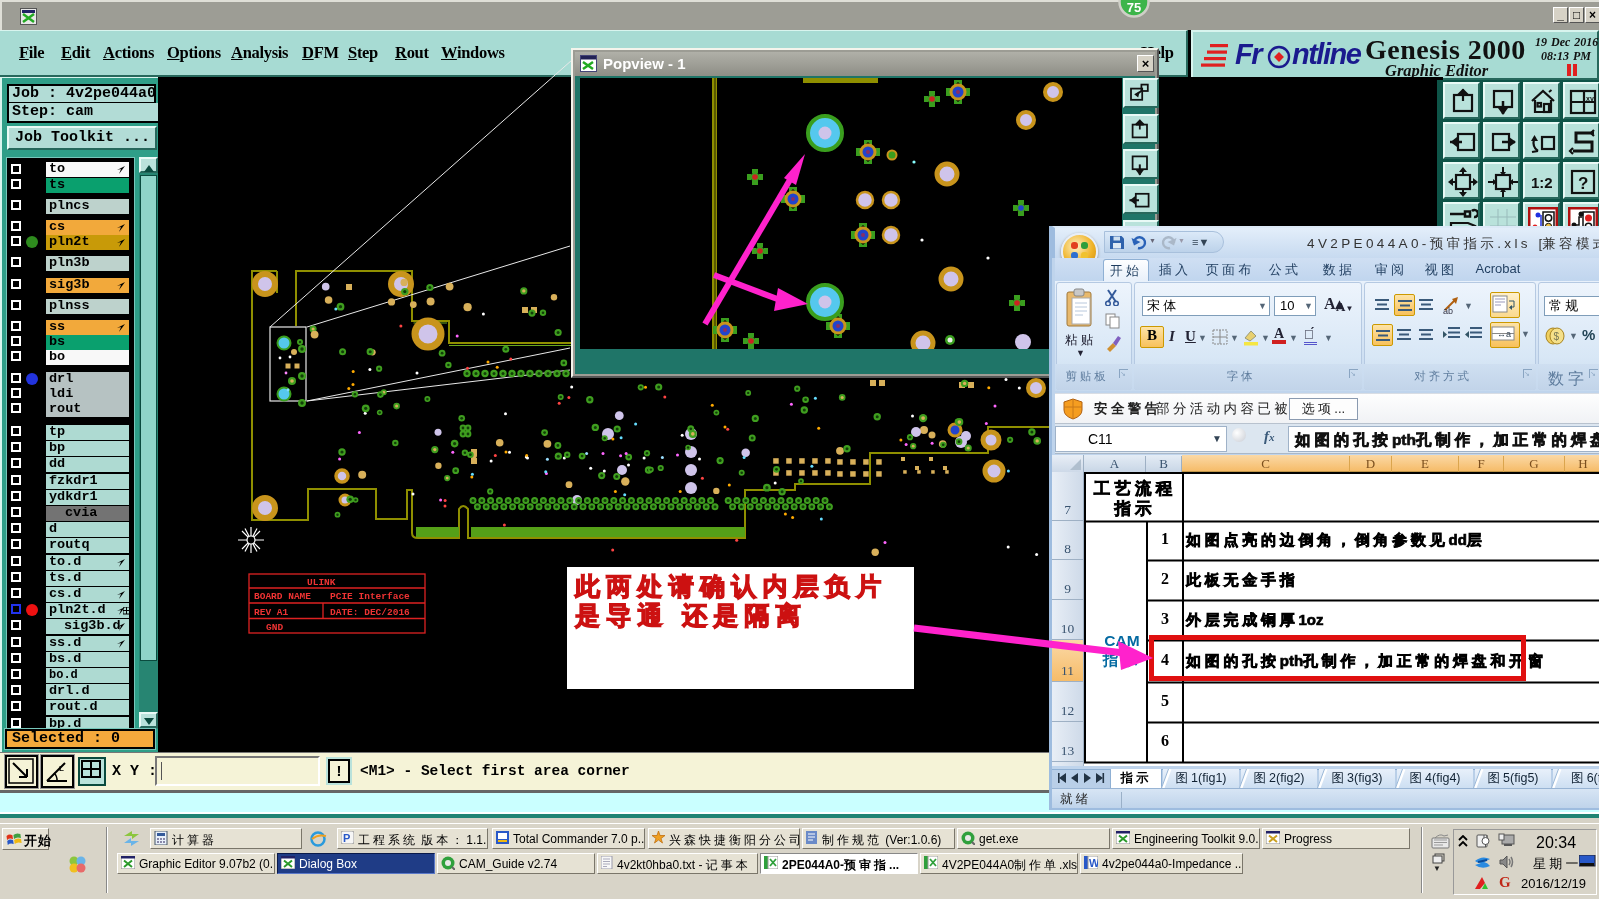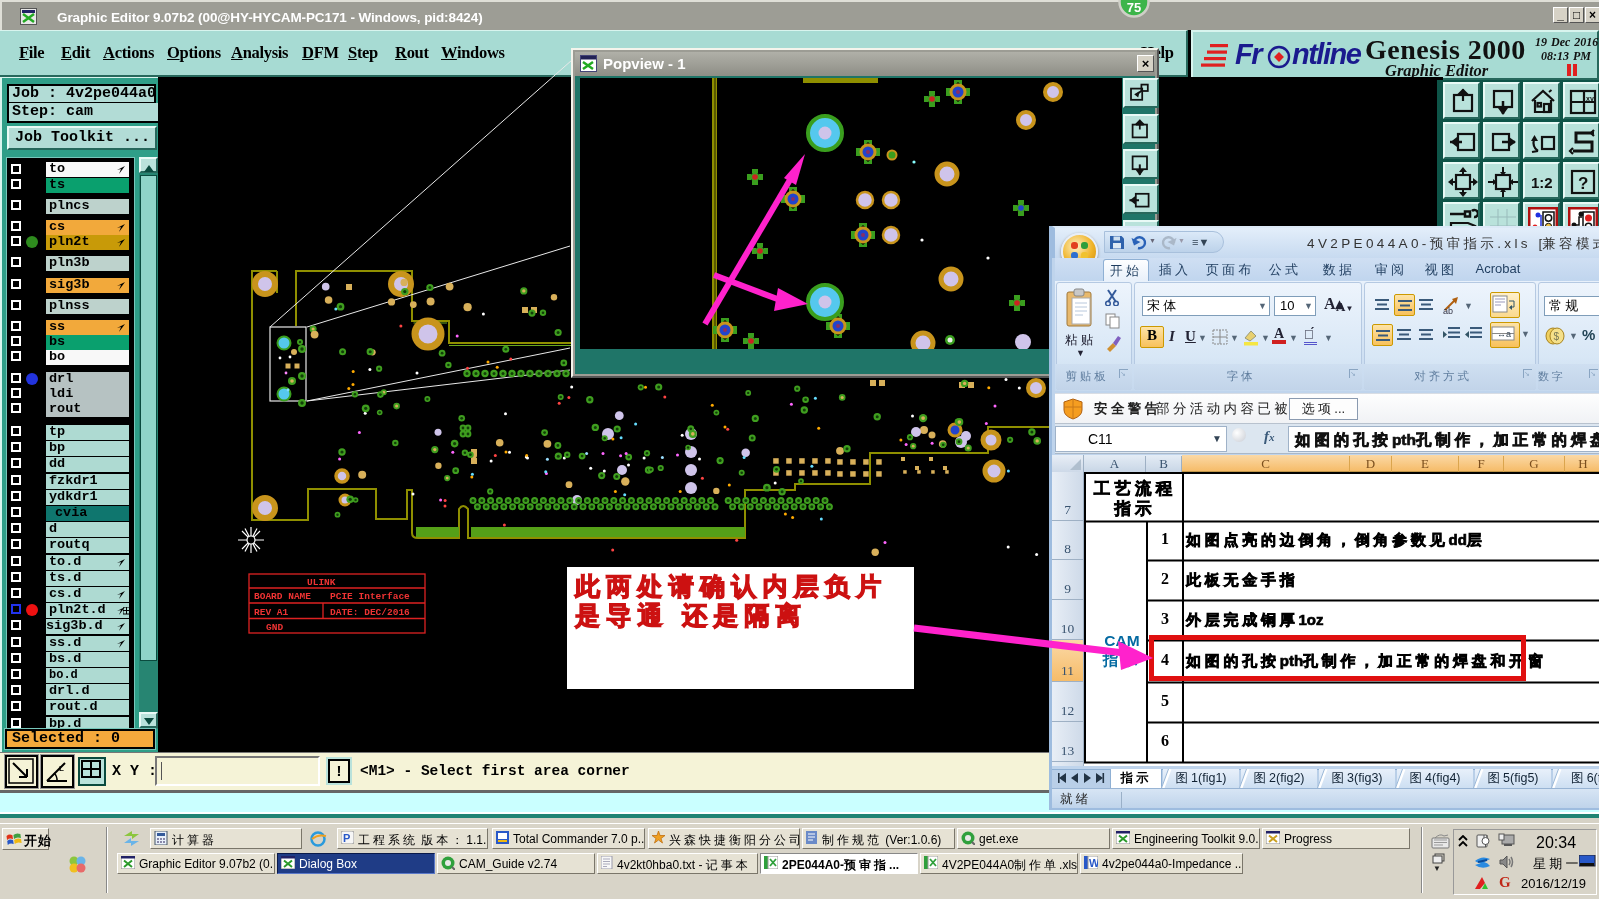--- a/index.html
+++ b/index.html
@@ -10,21 +10,20 @@
 .tealbtn{background:#b9e2db;border-top:2px solid #e9faf6;border-left:2px solid #e9faf6;
  border-bottom:2px solid #27685c;border-right:2px solid #27685c}
 .tb{background:#e6e2d4;border:1px solid;border-color:#fff #7a766a #7a766a #fff;
  font-size:12px;color:#000;white-space:nowrap;overflow:hidden;padding:2px 3px 0 3px;height:21px}
 </style></head><body>
 <div class="ab" style="left:0;top:0;width:1599px;height:30px;background:#9d9d95;border-top:2px solid #dfdfd7;border-left:2px solid #dfdfd7">
 <div class="ab" style="left:18px;top:6px;width:17px;height:17px;background:#e8e8e8;border:1px solid #555"><svg width="15" height="15">
         <rect x="1" y="1" width="13" height="3" fill="#226"></rect>
         <path d="M2 13 L13 5 M2 5 L13 13" stroke="#2a2" stroke-width="2.5"></path>
       </svg></div>
-<div class="ab" style="left:55px;top:8px;font-size:13.5px;font-weight:bold;color:#fff;letter-spacing:-0.1px">Graphic Editor 9.07b2 (00@HY-HYCAM-PC171 - Windows, pid:8424)</div>
 <div class="ab" style="left:1551px;top:5px;width:15px;height:16px;background:#d6d2c6;border:1px solid;border-color:#fff #555 #555 #fff;text-align:center;font-size:12px;font-weight:bold;line-height:14px;color:#000">_</div>
 <div class="ab" style="left:1567px;top:5px;width:15px;height:16px;background:#d6d2c6;border:1px solid;border-color:#fff #555 #555 #fff;text-align:center;font-size:12px;font-weight:bold;line-height:14px;color:#000">□</div>
 <div class="ab" style="left:1583px;top:5px;width:15px;height:16px;background:#d6d2c6;border:1px solid;border-color:#fff #555 #555 #fff;text-align:center;font-size:12px;font-weight:bold;line-height:14px;color:#000">×</div>
 </div>
 <div class="ab" style="left:0;top:30px;width:1188px;height:47px;background:#a7dbd3;border-bottom:2px solid #27685c;border-right:2px solid #27685c;border-top:1px solid #d8f4ee">
 <div class="ab serif" style="left:19px;top:12px;font-size:16.5px;font-weight:bold;color:#000;letter-spacing:-0.3px"><span style="text-decoration:underline">F</span>ile</div>
 <div class="ab serif" style="left:61px;top:12px;font-size:16.5px;font-weight:bold;color:#000;letter-spacing:-0.3px"><span style="text-decoration:underline">E</span>dit</div>
 <div class="ab serif" style="left:103px;top:12px;font-size:16.5px;font-weight:bold;color:#000;letter-spacing:-0.3px"><span style="text-decoration:underline">A</span>ctions</div>
 <div class="ab serif" style="left:167px;top:12px;font-size:16.5px;font-weight:bold;color:#000;letter-spacing:-0.3px"><span style="text-decoration:underline">O</span>ptions</div>
 <div class="ab serif" style="left:231px;top:12px;font-size:16.5px;font-weight:bold;color:#000;letter-spacing:-0.3px"><span style="text-decoration:underline">A</span>nalysis</div>
@@ -111,21 +110,21 @@
 <div class="ab mono" style="left:44px;top:347px;width:83px;height:15px;background:#aedad2;font-size:13.5px;line-height:14px;padding-left:3px;overflow:hidden">tp</div>
 <div class="ab" style="left:9px;top:364px;width:10px;height:10px;background:#000;border:2px solid #fff;outline:1px solid #000"></div>
 <div class="ab mono" style="left:44px;top:363px;width:83px;height:15px;background:#aedad2;font-size:13.5px;line-height:14px;padding-left:3px;overflow:hidden">bp</div>
 <div class="ab" style="left:9px;top:380px;width:10px;height:10px;background:#000;border:2px solid #fff;outline:1px solid #000"></div>
 <div class="ab mono" style="left:44px;top:379px;width:83px;height:15px;background:#aedad2;font-size:13.5px;line-height:14px;padding-left:3px;overflow:hidden">dd</div>
 <div class="ab" style="left:9px;top:397px;width:10px;height:10px;background:#000;border:2px solid #fff;outline:1px solid #000"></div>
 <div class="ab mono" style="left:44px;top:396px;width:83px;height:15px;background:#aedad2;font-size:13.5px;line-height:14px;padding-left:3px;overflow:hidden">fzkdr1</div>
 <div class="ab" style="left:9px;top:413px;width:10px;height:10px;background:#000;border:2px solid #fff;outline:1px solid #000"></div>
 <div class="ab mono" style="left:44px;top:412px;width:83px;height:15px;background:#aedad2;font-size:13.5px;line-height:14px;padding-left:3px;overflow:hidden">ydkdr1</div>
 <div class="ab" style="left:9px;top:429px;width:10px;height:10px;background:#000;border:2px solid #fff;outline:1px solid #000"></div>
-<div class="ab mono" style="left:44px;top:428px;width:83px;height:15px;background:#0f766e;font-size:13.5px;line-height:14px;padding-left:9px;overflow:hidden">cvia</div>
+<div class="ab mono" style="left:44px;top:428px;width:83px;height:15px;background:#737373;font-size:13.5px;line-height:14px;padding-left:19px;overflow:hidden">cvia</div>
 <div class="ab" style="left:9px;top:445px;width:10px;height:10px;background:#000;border:2px solid #fff;outline:1px solid #000"></div>
 <div class="ab mono" style="left:44px;top:444px;width:83px;height:15px;background:#aedad2;font-size:13.5px;line-height:14px;padding-left:3px;overflow:hidden">d</div>
 <div class="ab" style="left:9px;top:461px;width:10px;height:10px;background:#000;border:2px solid #fff;outline:1px solid #000"></div>
 <div class="ab mono" style="left:44px;top:460px;width:83px;height:15px;background:#aedad2;font-size:13.5px;line-height:14px;padding-left:3px;overflow:hidden">routq</div>
 <div class="ab" style="left:9px;top:478px;width:10px;height:10px;background:#000;border:2px solid #fff;outline:1px solid #000"></div>
 <div class="ab mono" style="left:44px;top:477px;width:83px;height:15px;background:#aedad2;font-size:13.5px;line-height:14px;padding-left:3px;overflow:hidden">to.d<svg width="10" height="10" style="position:absolute;right:3px;top:3px">
         <path d="M9 1 L3 9 L5 4 L1 5 Z" fill="#000"></path>
       </svg></div>
 <div class="ab" style="left:9px;top:494px;width:10px;height:10px;background:#000;border:2px solid #fff;outline:1px solid #000"></div>
 <div class="ab mono" style="left:44px;top:493px;width:83px;height:15px;background:#aedad2;font-size:13.5px;line-height:14px;padding-left:3px;overflow:hidden">ts.d</div>
@@ -135,21 +134,21 @@
       </svg></div>
 <div class="ab" style="left:9px;top:526px;width:10px;height:10px;background:#000;border:2px solid #2233ee;outline:1px solid #000"></div>
 <div class="ab" style="left:24px;top:526px;width:12px;height:12px;border-radius:50%;background:#ee1111"></div>
 <div class="ab mono" style="left:44px;top:525px;width:83px;height:15px;background:#aedad2;font-size:13.5px;line-height:14px;padding-left:3px;overflow:hidden">pln2t.d<svg width="10" height="10" style="position:absolute;right:3px;top:3px">
         <path d="M9 1 L3 9 L5 4 L1 5 Z" fill="#000"></path>
       </svg><svg width="8" height="8" style="position:absolute;right:-2px;top:4px">
         <rect x="0" y="0" width="7" height="7" fill="none" stroke="#000"></rect>
         <path d="M0 3.5 H7 M3.5 0 V7" stroke="#000"></path>
       </svg></div>
 <div class="ab" style="left:9px;top:542px;width:10px;height:10px;background:#000;border:2px solid #fff;outline:1px solid #000"></div>
-<div class="ab mono" style="left:44px;top:541px;width:83px;height:15px;background:#aedad2;font-size:13.5px;line-height:14px;padding-left:0;overflow:hidden">sig3b.d<svg width="10" height="10" style="position:absolute;right:3px;top:3px">
+<div class="ab mono" style="left:44px;top:541px;width:83px;height:15px;background:#aedad2;font-size:13.5px;line-height:14px;padding-left:18px;overflow:hidden">sig3b.d<svg width="10" height="10" style="position:absolute;right:3px;top:3px">
         <path d="M9 1 L3 9 L5 4 L1 5 Z" fill="#000"></path>
       </svg></div>
 <div class="ab" style="left:9px;top:559px;width:10px;height:10px;background:#000;border:2px solid #fff;outline:1px solid #000"></div>
 <div class="ab mono" style="left:44px;top:558px;width:83px;height:15px;background:#aedad2;font-size:13.5px;line-height:14px;padding-left:3px;overflow:hidden">ss.d<svg width="10" height="10" style="position:absolute;right:3px;top:3px">
         <path d="M9 1 L3 9 L5 4 L1 5 Z" fill="#000"></path>
       </svg></div>
 <div class="ab" style="left:9px;top:575px;width:10px;height:10px;background:#000;border:2px solid #fff;outline:1px solid #000"></div>
 <div class="ab mono" style="left:44px;top:574px;width:83px;height:15px;background:#aedad2;font-size:13.5px;line-height:14px;padding-left:3px;overflow:hidden">bs.d</div>
 <div class="ab" style="left:9px;top:591px;width:10px;height:10px;background:#000;border:2px solid #fff;outline:1px solid #000"></div>
 <div class="ab mono" style="left:44px;top:590px;width:83px;height:15px;background:#aedad2;font-size:12px;line-height:14px;padding-left:3px;overflow:hidden">bo.d</div>
@@ -1045,21 +1044,21 @@
 <div class="ab" style="left:312px;top:56px;width:172px;height:108px;border:1px solid #b5c9e2;border-radius:3px;background:linear-gradient(#edf4fc,#d8e7f6 70%,#cbdcee)"></div>
 <div class="ab" style="left:312px;top:138px;width:172px;height:26px;background:linear-gradient(#cfdff1,#c2d4e9);border-radius:0 0 3px 3px"></div>
 <div class="ab" style="left:486px;top:56px;width:64px;height:108px;border:1px solid #b5c9e2;border-radius:3px;background:linear-gradient(#edf4fc,#d8e7f6 70%,#cbdcee)"></div>
 <div class="ab" style="left:486px;top:138px;width:64px;height:26px;background:linear-gradient(#cfdff1,#c2d4e9);border-radius:0 0 3px 3px"></div>
 <div class="ab cjk" style="left:4px;top:143px;width:62px;text-align:center;font-size:11.5px;color:#5f7d9e">剪贴板</div>
 <div class="ab" style="left:67px;top:143px;width:9px;height:9px;border-left:1px solid #8aa5c2;border-top:1px solid #8aa5c2;font-size:7px;color:#8aa5c2">↘</div>
 <div class="ab cjk" style="left:82px;top:143px;width:214px;text-align:center;font-size:11.5px;color:#5f7d9e">字体</div>
 <div class="ab" style="left:297px;top:143px;width:9px;height:9px;border-left:1px solid #8aa5c2;border-top:1px solid #8aa5c2;font-size:7px;color:#8aa5c2">↘</div>
 <div class="ab cjk" style="left:312px;top:143px;width:158px;text-align:center;font-size:11.5px;color:#5f7d9e">对齐方式</div>
 <div class="ab" style="left:471px;top:143px;width:9px;height:9px;border-left:1px solid #8aa5c2;border-top:1px solid #8aa5c2;font-size:7px;color:#8aa5c2">↘</div>
-<div class="ab cjk" style="left:486px;top:143px;width:50px;text-align:left;font-size:11px;color:#5f7d9e">数字</div>
+<div class="ab cjk" style="left:486px;top:143px;width:50px;text-align:right;font-size:16px;color:#5f7d9e">数字</div>
 <div class="ab" style="left:537px;top:143px;width:9px;height:9px;border-left:1px solid #8aa5c2;border-top:1px solid #8aa5c2;font-size:7px;color:#8aa5c2">↘</div>
 <svg class="ab" style="left:12px;top:62px" width="34" height="44">
       <rect x="3" y="4" width="24" height="34" rx="2" fill="#e8b96d" stroke="#a0783a"></rect>
       <rect x="10" y="1" width="10" height="7" rx="2" fill="#c8c8c8" stroke="#888"></rect>
       <rect x="8" y="10" width="18" height="26" fill="#fff" stroke="#aaa"></rect>
       <path d="M11 15 h12 M11 19 h12 M11 23 h12 M11 27 h8" stroke="#b8c8dc"></path>
     </svg>
 <div class="ab cjk" style="left:13px;top:106px;font-size:12.5px;color:#223">粘贴</div>
     <div class="ab" style="left:24px;top:122px;font-size:9px;color:#223">▼</div>
 <svg class="ab" style="left:52px;top:62px" width="18" height="18">

